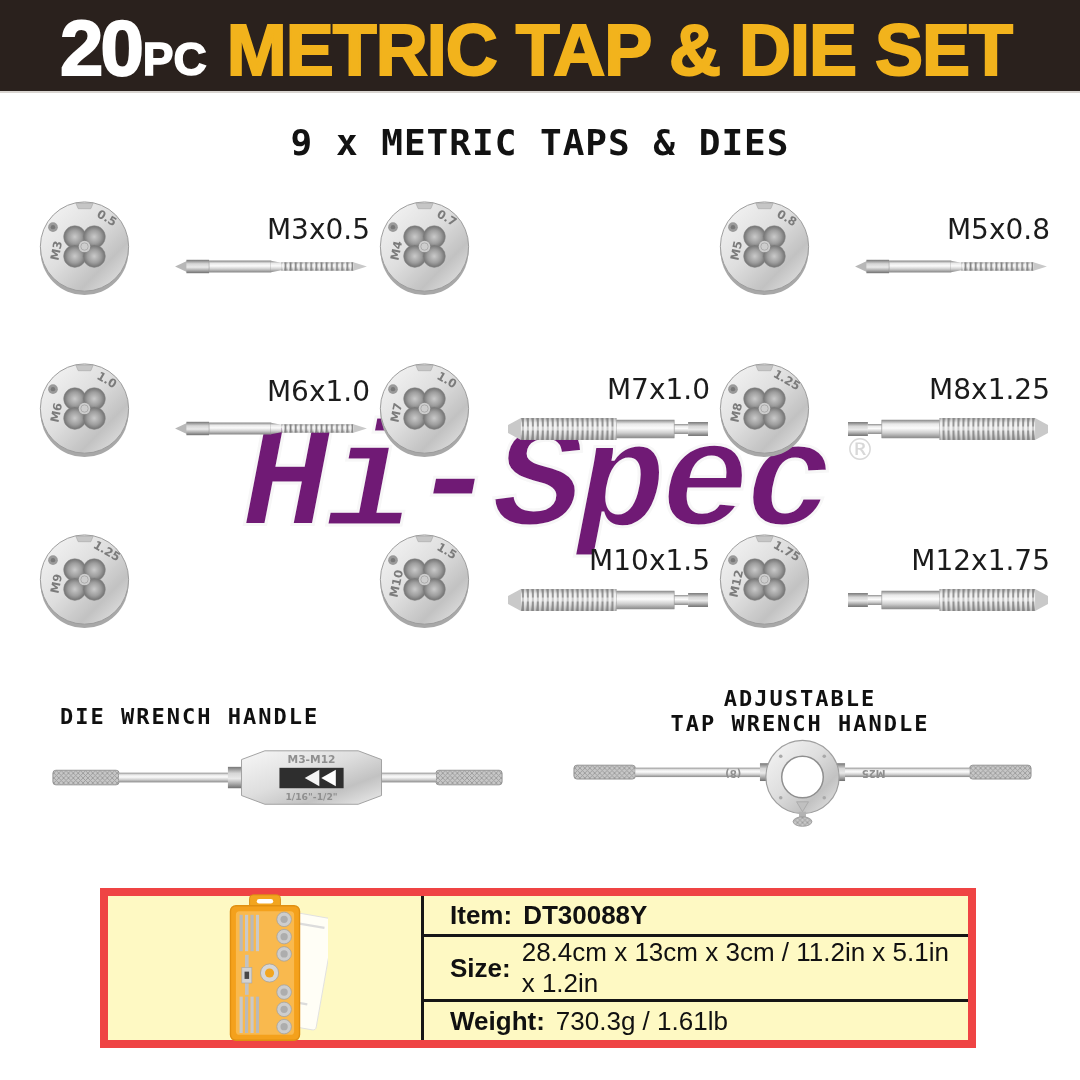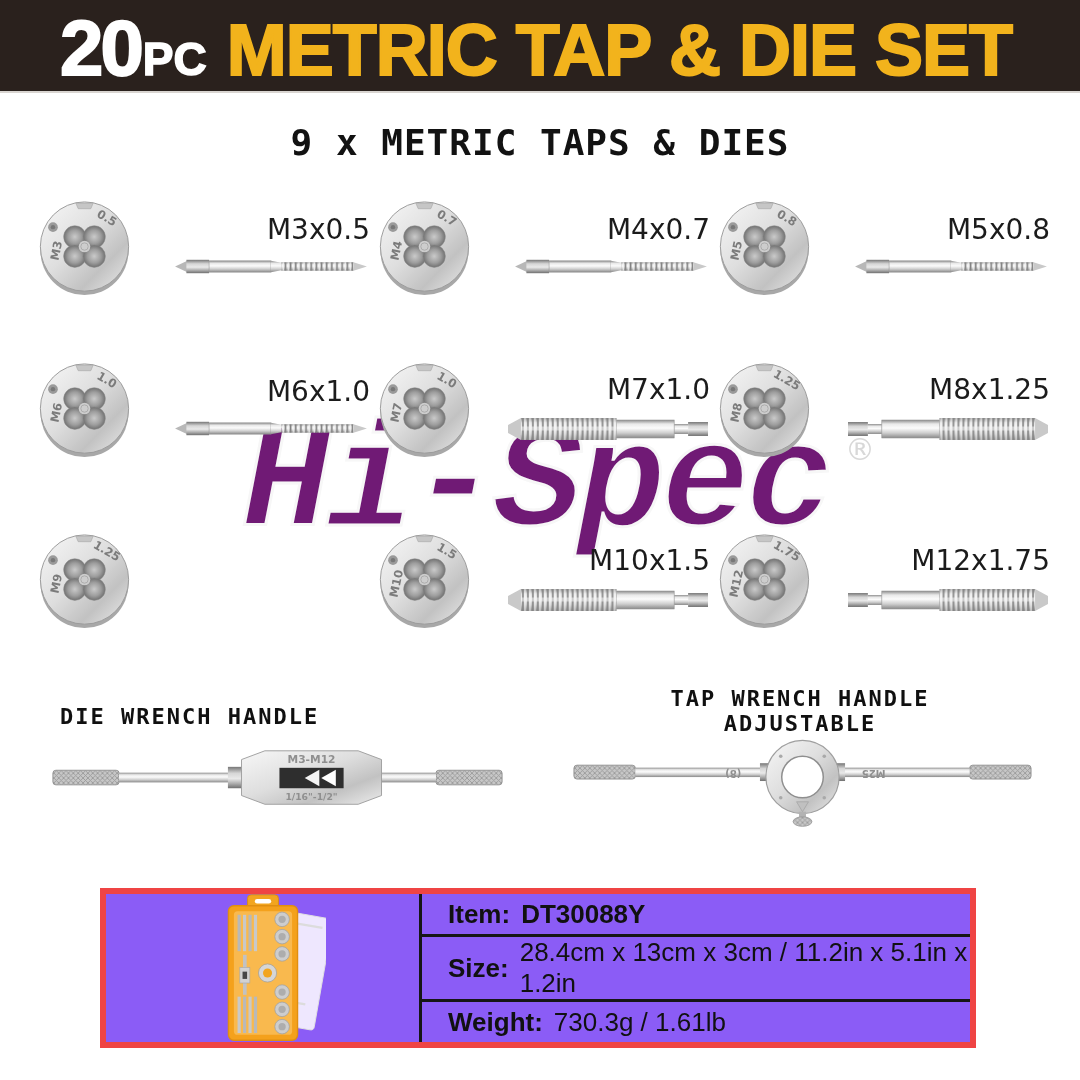--- a/index.html
+++ b/index.html
@@ -52,21 +52,21 @@
   .twh-label{position:absolute;top:686px;left:570px;width:460px;text-align:center;z-index:1;
              font-family:"DejaVu Sans Mono",monospace;font-weight:bold;font-size:22px;
              letter-spacing:2px;line-height:25px;color:#101010;}
   .dw-svg{position:absolute;top:744px;left:45px;width:465px;height:70px;z-index:1;}
   .tw-svg{position:absolute;top:733px;left:570px;width:465px;height:100px;z-index:1;}
   .wrench-eng{font-family:"DejaVu Sans",sans-serif;font-weight:bold;fill:#8f8f8f;
               text-anchor:middle;}
 
   
   .info-box{position:absolute;top:888px;left:100px;width:876px;height:160px;z-index:1;
-            border:6px solid #ef4444;display:flex;background:#8b5cf6;box-sizing:border-box;}
+            border:8px solid #ef4444;display:flex;background:#fef9c3;box-sizing:border-box;}
   .info-left{width:313px;border-right:3px solid #161616;display:flex;align-items:center;
              justify-content:center;flex:0 0 auto;}
   .pkg-svg{width:126px;height:150px;}
   .info-right{flex:1;display:flex;flex-direction:column;}
   .info-row{flex:1;display:flex;align-items:center;padding-left:26px;font-size:26px;
             color:#111;}
   .info-row + .info-row{border-top:3px solid #161616;}
   .info-label{font-weight:bold;margin-right:11px;}
   .info-value{font-weight:normal;}
   .info-value.bold{font-weight:bold;}
@@ -164,32 +164,20 @@
     <circle cx="50" cy="53" r="9" fill="#d8d8d8" stroke="#9c9c9c" stroke-width="0.5"></circle>
     <circle cx="40" cy="43" r="11.5" fill="url(#gHole)" stroke="#8a8a8a" stroke-width="0.5"></circle>
     <circle cx="60" cy="43" r="11.5" fill="url(#gHole)" stroke="#8a8a8a" stroke-width="0.5"></circle>
     <circle cx="40" cy="63" r="11.5" fill="url(#gHole)" stroke="#8a8a8a" stroke-width="0.5"></circle>
     <circle cx="60" cy="63" r="11.5" fill="url(#gHole)" stroke="#8a8a8a" stroke-width="0.5"></circle>
     <circle cx="50" cy="53" r="6" fill="#cdcdcd"></circle>
     <circle cx="50" cy="53" r="3.8" fill="none" stroke="#a5a5a5" stroke-width="0.8"></circle>
     <text class="die-eng" x="25" y="58" transform="rotate(-78 25 58)">M4</text>
     <text class="die-eng" x="71" y="27" transform="rotate(30 71 27)">0.7</text>
   </svg>
-       <div class="item-col">
-         <div class="item-label">M4x0.7</div>
-         <svg class="tap-svg" viewBox="0 0 190 28">
-    <polygon points="1,14 13,8.5 13,19.5" fill="#b8b8b8"></polygon>
-    <rect x="12" y="7.5" width="22" height="13" fill="url(#gRodDark)"></rect>
-    <rect x="34" y="8.5" width="60" height="11" fill="url(#gRod)" stroke="#8f8f8f" stroke-width="0.5"></rect>
-    <polygon points="94,8.5 104,10.3 104,17.7 94,19.5" fill="url(#gRod)"></polygon>
-    <rect x="104" y="10" width="70" height="8" fill="url(#gRod)"></rect>
-    <rect x="104" y="10" width="70" height="8" fill="url(#pThread)"></rect>
-    <polygon points="174,10 187,14 174,18" fill="#c9c9c9"></polygon>
-  </svg>
-       </div>
      </div>
       <div class="item">
        <svg class="die-svg" viewBox="0 0 100 108">
     <ellipse cx="50" cy="57" rx="45.5" ry="46" fill="#a8a8a8"></ellipse>
     <ellipse cx="50" cy="53" rx="45.5" ry="46" fill="url(#gMetal)" stroke="#9b9b9b" stroke-width="1"></ellipse>
     <path d="M41,8.2 L59,8.2 L56.5,14 L43.5,14 Z" fill="#c6c6c6" stroke="#a5a5a5" stroke-width="0.6"></path>
     <circle cx="17.5" cy="33" r="5" fill="#9a9a9a"></circle>
           <circle cx="17.5" cy="33" r="2.3" fill="#787878"></circle>
     <circle cx="50" cy="53" r="9" fill="#d8d8d8" stroke="#9c9c9c" stroke-width="0.5"></circle>
     <circle cx="40" cy="43" r="11.5" fill="url(#gHole)" stroke="#8a8a8a" stroke-width="0.5"></circle>
@@ -379,22 +367,22 @@
       <rect x="94" y="6" width="96" height="22" fill="url(#pThread)"></rect>
       <rect x="94" y="14.5" width="96" height="4" fill="#f0f0f0" opacity="0.55"></rect>
       <polygon points="190,6 203,13 203,21 190,28" fill="#c9c9c9"></polygon>
     </svg>
        </div>
      </div>
     </div>
 
   <div class="dwh-label">DIE WRENCH HANDLE</div>
   <div class="twh-label">
+    <div>ADJUSTABLE</div>
     <div>TAP WRENCH HANDLE</div>
-    <div>ADJUSTABLE</div>
   </div>
 
   <svg class="dw-svg" viewBox="0 0 470 72">
     <rect x="4" y="27" width="68" height="15" rx="3" fill="url(#pKnurl)" stroke="#949494" stroke-width="1"></rect>
     <rect x="398" y="27" width="68" height="15" rx="3" fill="url(#pKnurl)" stroke="#949494" stroke-width="1"></rect>
     <rect x="72" y="29.5" width="118" height="10" fill="url(#gRod)"></rect>
     <rect x="280" y="29.5" width="118" height="10" fill="url(#gRod)"></rect>
     <rect x="184" y="23.5" width="16" height="22" fill="url(#gRodDark)"></rect>
     <rect x="270" y="23.5" width="16" height="22" fill="url(#gRodDark)"></rect>
     <polygon points="198,16 222,7 318,7 342,16 342,53 318,62 222,62 198,53" fill="url(#gMetal)" stroke="#a0a0a0" stroke-width="1"></polygon>

